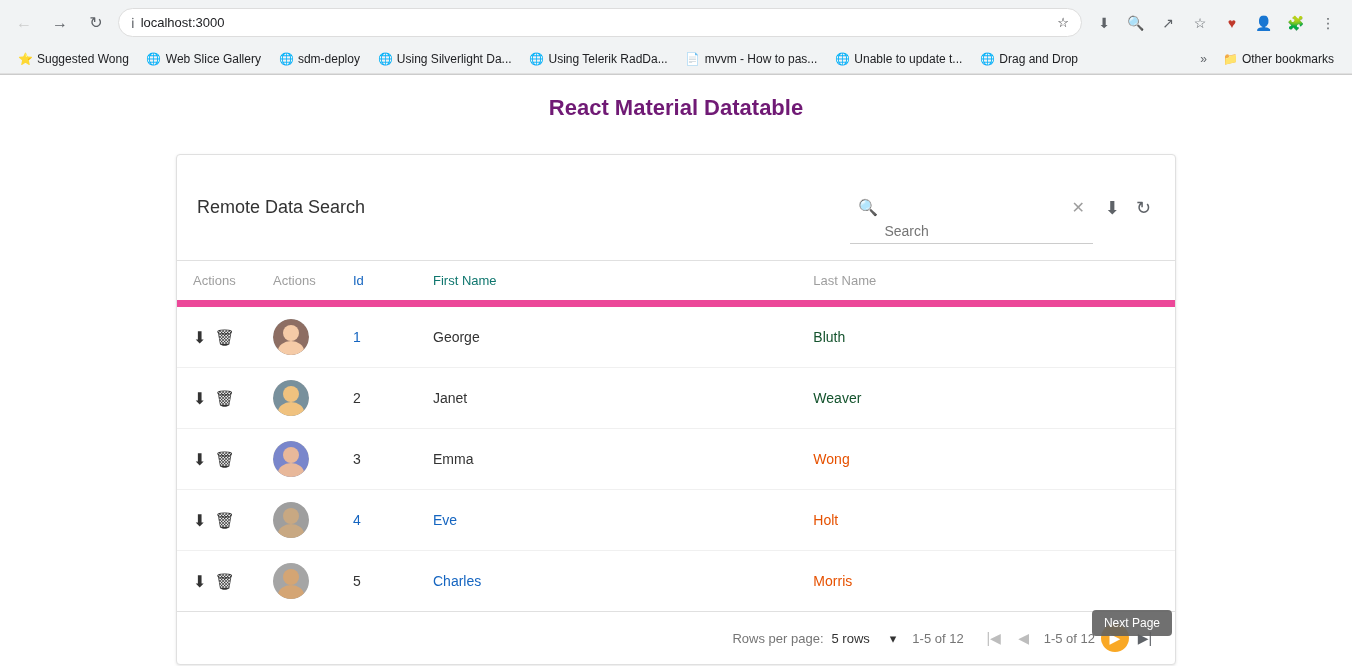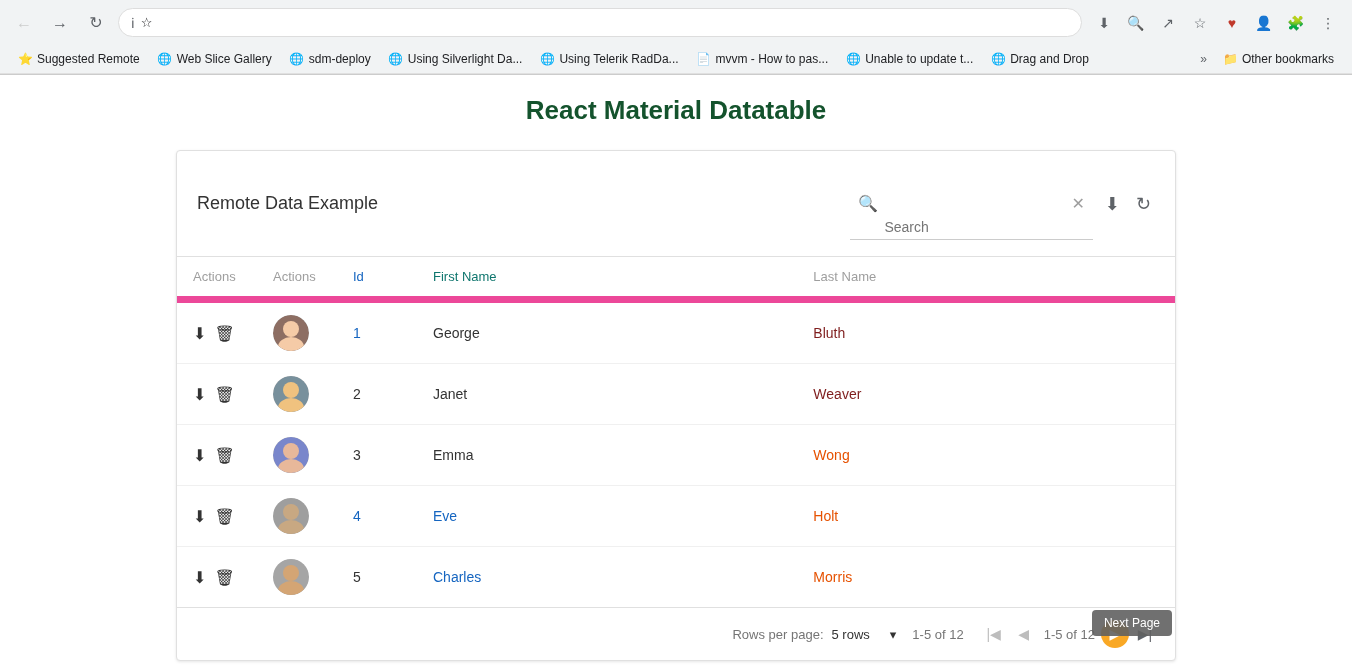--- a/index.html
+++ b/index.html
@@ -106,24 +106,24 @@
     .page-content {
       min-height: calc(100vh - 80px);
       background: white;
       display: flex;
       flex-direction: column;
       align-items: center;
       padding: 20px;
     }
 
     .page-title {
-      font-size: 26px;
+      font-size: 22px;
       font-weight: bold;
-      color: #14532d;
-      margin-bottom: 24px;
+      color: #701a75;
+      margin-bottom: 33px;
     }
 
     
     .datatable-container {
       width: 100%;
       max-width: 1000px;
       border: 1px solid #e0e0e0;
       border-radius: 4px;
       background: white;
       box-shadow: 0 1px 3px rgba(0,0,0,0.1);
@@ -235,21 +235,21 @@
       font-size: 16px;
     }
 
     .cell-id-link { color: #1565C0; text-decoration: none; }
     .cell-id-plain { color: #333; }
 
     .cell-firstname-link { color: #1565C0; text-decoration: none; }
     .cell-firstname-plain { color: #333; }
 
     .cell-lastname-link { color: #e65100; text-decoration: none; }
-    .cell-lastname-plain { color: #7f1d1d; }
+    .cell-lastname-plain { color: #14532d; }
 
     
     .pagination-bar {
       display: flex;
       align-items: center;
       justify-content: flex-end;
       padding: 12px 16px;
       gap: 16px;
       border-top: 1px solid #e0e0e0;
       font-size: 13px;
@@ -311,38 +311,39 @@
 </head>
 <body>
 
 <div class="browser-chrome">
   <div class="browser-toolbar">
     <button class="nav-btn disabled">←</button>
     <button class="nav-btn">→</button>
     <button class="nav-btn">↻</button>
     <div class="address-bar">
       <span class="lock-icon">ℹ</span>
+      <span class="address-text">localhost:3000</span>
       <span>☆</span>
     </div>
     <div class="browser-actions">
       <button class="browser-icon-btn">⬇</button>
       <button class="browser-icon-btn">🔍</button>
       <button class="browser-icon-btn">↗</button>
       <button class="browser-icon-btn">☆</button>
       <button class="browser-icon-btn" style="color:#c0392b;">♥</button>
       <button class="browser-icon-btn">👤</button>
       <button class="browser-icon-btn">🧩</button>
       <button class="browser-icon-btn">⋮</button>
     </div>
   </div>
 
   <div class="bookmarks-bar">
     <div class="bookmark-item">
       <span class="bookmark-icon">⭐</span>
-      <span>Suggested Remote</span>
+      <span>Suggested Wong</span>
     </div>
     <div class="bookmark-item">
       <span class="bookmark-icon">🌐</span>
       <span>Web Slice Gallery</span>
     </div>
     <div class="bookmark-item">
       <span class="bookmark-icon">🌐</span>
       <span>sdm-deploy</span>
     </div>
     <div class="bookmark-item">
@@ -372,21 +373,21 @@
     </div>
   </div>
 </div>
 
 <div class="page-content">
   <h1 class="page-title">React Material Datatable</h1>
 
   <div class="datatable-container">
 
     <div class="table-header-bar">
-      <span class="table-title">Remote Data Example</span>
+      <span class="table-title">Remote Data Search</span>
       <div class="table-actions">
         <div class="search-container">
           <span class="search-icon">🔍</span>
           <input type="text" class="search-input" placeholder="Search" style="">
           <span class="search-clear">✕</span>
         </div>
         <button class="icon-btn">⬇</button>
         <button class="icon-btn">↻</button>
       </div>
     </div>

